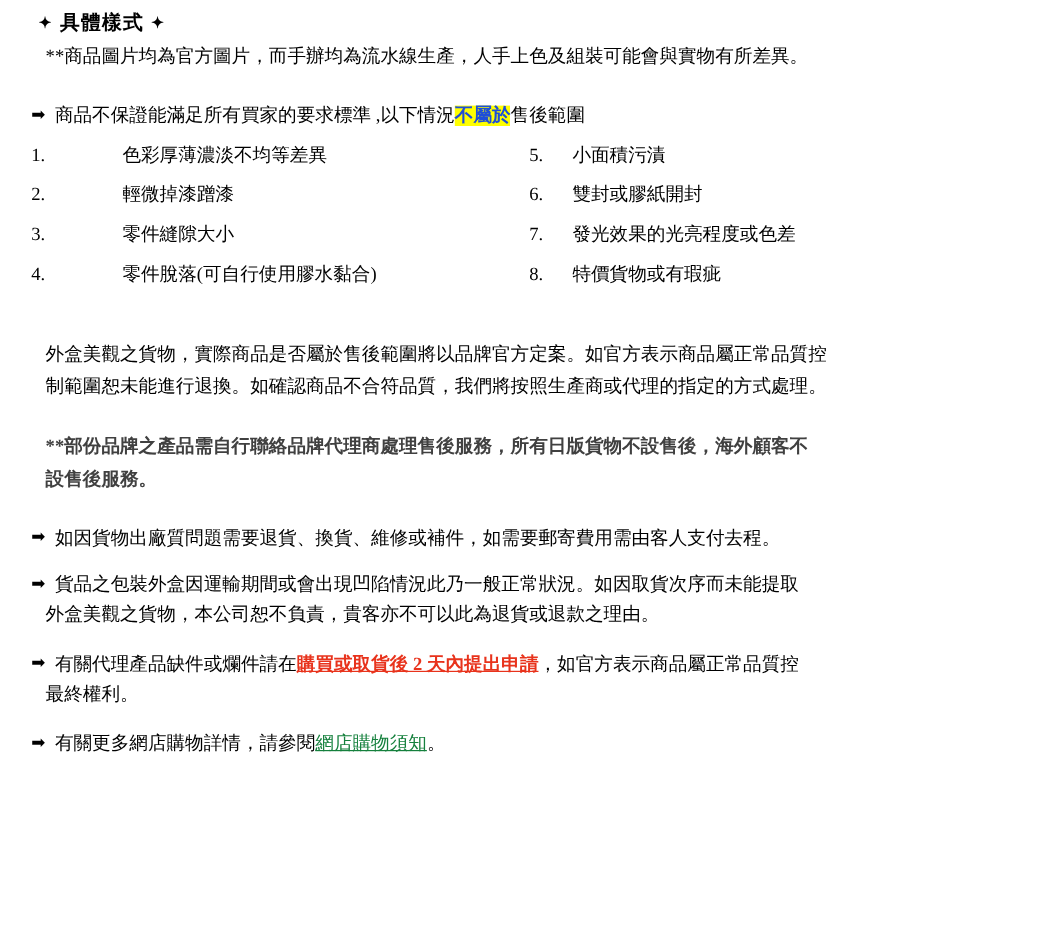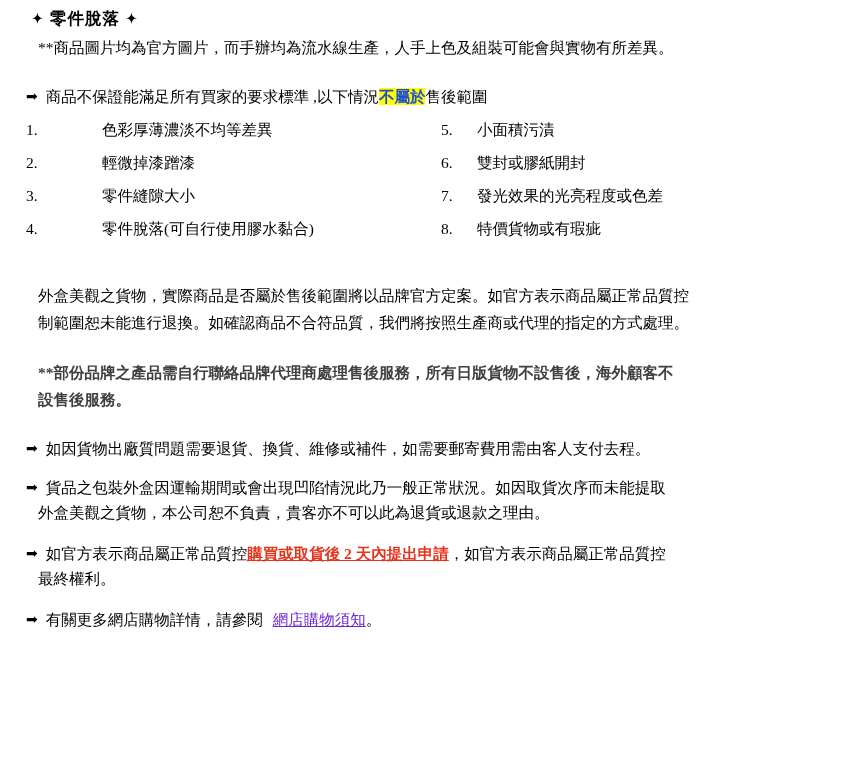--- a/index.html
+++ b/index.html
@@ -52,22 +52,21 @@
   .hl {
     background: #ffff00;
     color: #1d4ed8;
     font-weight: bold;
   }
   .red-bold {
     color: #404040;
     font-weight: bold;
   }
   .link {
-    color: #6d28d9;
-    padding-left: 10px;
+    color: #15803d;
   }
   .link-red {
     color: #e8331c;
     text-decoration: underline;
     font-weight: bold;
   }
 
   .list-wrap {
     display: flex;
     margin-top: 8px;
@@ -90,21 +89,21 @@
   }
   .li-num.narrow { width: 36px; }
   .li-text { flex: 1 1 auto; }
 </style>
 </head>
 <body>
 
 <div class="page">
 
   <p class="title">
-    <span class="diamond">✦</span><span>零件脫落</span><span class="diamond">✦</span>
+    <span class="diamond">✦</span><span>具體樣式</span><span class="diamond">✦</span>
   </p>
 
   <p class="para">**商品圖片均為官方圖片，而手辦均為流水線生產，人手上色及組裝可能會與實物有所差異。</p>
 
   <div class="gap-lg"></div>
 
   <p>
     <span class="arrow">➡</span><span>商品不保證能滿足所有買家的要求標準  ,以下情況</span><span class="hl">不屬於</span><span>售後範圍</span>
   </p>
 
@@ -166,21 +165,21 @@
   <div class="gap-md"></div>
 
   <p>
     <span class="arrow">➡</span><span>貨品之包裝外盒因運輸期間或會出現凹陷情況此乃一般正常狀況。如因取貨次序而未能提取</span>
   </p>
   <p class="para">外盒美觀之貨物，本公司恕不負責，貴客亦不可以此為退貨或退款之理由。</p>
 
   <div class="gap-md"></div>
 
   <p>
-    <span class="arrow">➡</span><span>如官方表示商品屬正常品質控</span><span class="link-red">購買或取貨後 2 天內提出申請</span><span>，如官方表示商品屬正常品質控</span>
+    <span class="arrow">➡</span><span>有關代理產品缺件或爛件請在</span><span class="link-red">購買或取貨後 2 天內提出申請</span><span>，如官方表示商品屬正常品質控</span>
   </p>
   <p class="para">最終權利。</p>
 
   <div class="gap-md"></div>
 
   <p>
     <span class="arrow">➡</span><span>有關更多網店購物詳情，請參閱</span><a class="link" href="#">網店購物須知</a><span>。</span>
   </p>
 
 </div>

